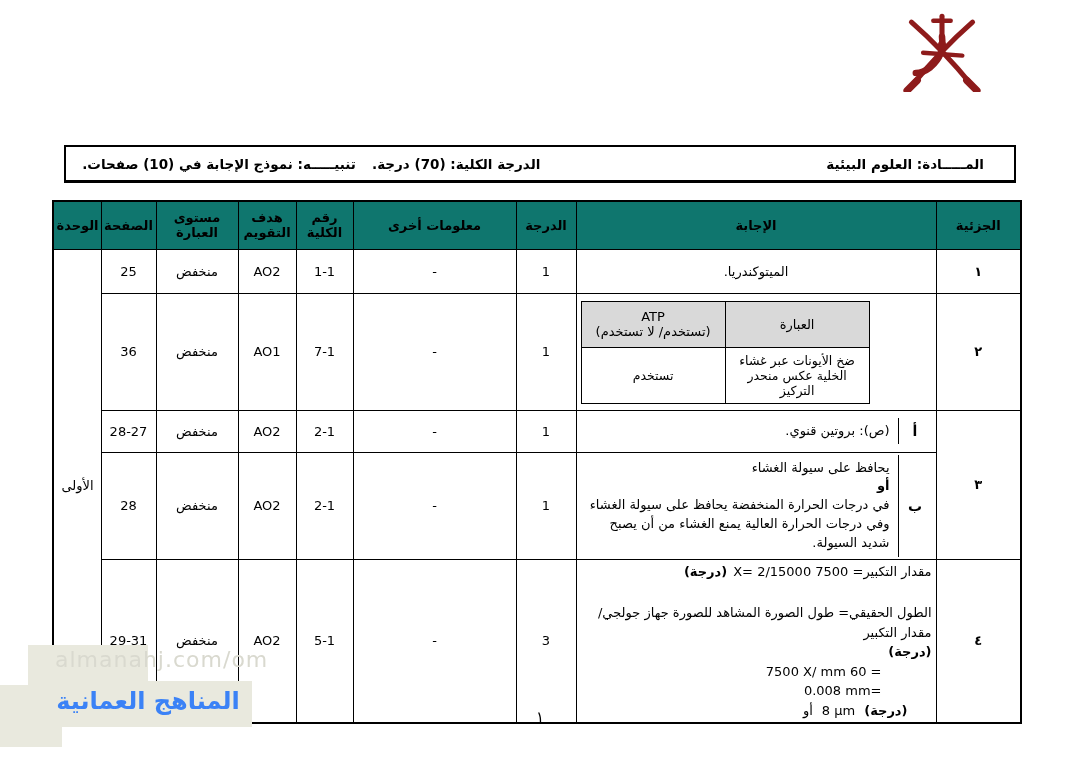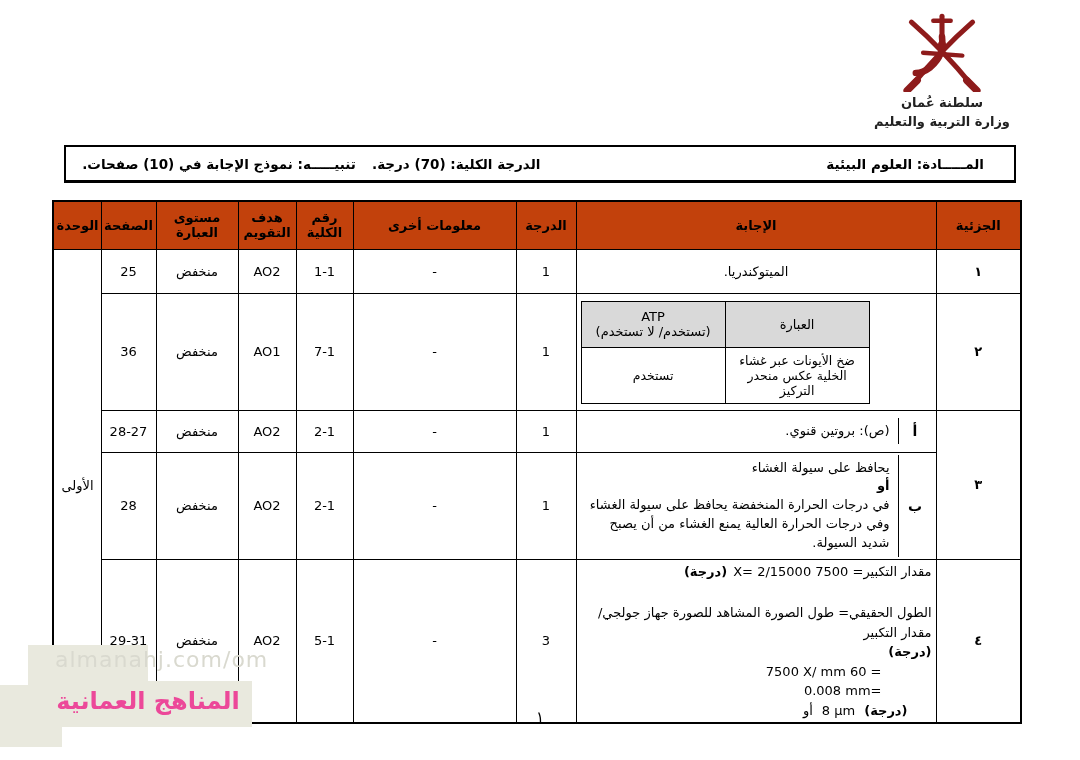--- a/index.html
+++ b/index.html
@@ -29,21 +29,21 @@
   .info-notice { text-align:center; }
   
   table.main {
     position:absolute; top:200px; right:58px;
     border-collapse:collapse; direction:rtl; table-layout:fixed;
     font-size:13px;
   }
   table.main, table.main td, table.main th { border:1px solid #000; }
   table.main { border:2px solid #000; }
   table.main th {
-    background:#c2410c; font-weight:bold; text-align:center; vertical-align:middle;
+    background:#0f766e; font-weight:bold; text-align:center; vertical-align:middle;
     font-size:13px; padding:2px;
   }
   table.main td { vertical-align:middle; text-align:center; padding:2px 4px; }
   td.ans { text-align:right; vertical-align:top; padding:5px 8px; }
   td.vb { vertical-align:bottom; padding-bottom:4px; }
   td.nopad { padding:0; vertical-align:top; }
   .ltr { direction:ltr; }
   .b { font-weight:bold; }
   
   .sub-wrap { display:flex; direction:rtl; height:100%; align-items:stretch; }
@@ -62,21 +62,21 @@
   .r4-calc { direction:ltr; text-align:right; padding-right:50px; }
   .r4-or { display:flex; direction:ltr; justify-content:flex-end; gap:9px; padding-right:24px; align-items:baseline; }
   
   .page-num { position:absolute; bottom:34px; left:0; width:100%; text-align:center; font-size:15px; }
   .wm { position:absolute; left:0; bottom:10px; width:320px; height:105px; pointer-events:none; }
   .wm-block { position:absolute; background:#e9e9de; }
   .wm-b1 { left:28px; top:0px; width:120px; height:55px; }
   .wm-b2 { left:0px; top:40px; width:62px; height:62px; }
   .wm-b3 { left:40px; top:36px; width:212px; height:46px; }
   .wm-url { position:absolute; left:55px; top:2px; font-size:22px; color:#d9d9cf; letter-spacing:1px; }
-  .wm-logo { position:absolute; left:48px; top:42px; width:200px; text-align:center; font-size:24px; font-weight:bold; color:#ec4899; direction:rtl; }
+  .wm-logo { position:absolute; left:48px; top:42px; width:200px; text-align:center; font-size:24px; font-weight:bold; color:#3b82f6; direction:rtl; }
 </style>
 </head>
 <body>
 
 <div class="page">
 
   <div class="hdr">
 
     <div class="emblem-wrap">
       <svg class="emblem-svg" width="88" height="80" viewBox="0 0 120 110">
@@ -89,24 +89,20 @@
 
           <path d="M60,6 L60,34" stroke-width="7"></path>
           <path d="M48,12 L72,12" stroke-width="6"></path>
 
           <path d="M60,34 C62,52 58,64 44,76 C36,82 30,84 24,84" stroke-width="9"></path>
 
           <path d="M34,56 L88,60" stroke-width="6"></path>
         </g>
         <circle cx="60" cy="46" r="6" fill="#8e1b1b"></circle>
       </svg>
-      <div class="ministry">
-        <div>سلطنة عُمان</div>
-        <div>وزارة التربية والتعليم</div>
-      </div>
     </div>
   </div>
 
   <div class="infobar">
     <div class="info-subject">المـــــادة: العلوم البيئية</div>
     <div class="info-total">الدرجة الكلية: (70) درجة.</div>
     <div class="info-notice">تنبيـــــه: نموذج الإجابة في (10) صفحات.</div>
   </div>
 
   <table class="main">

